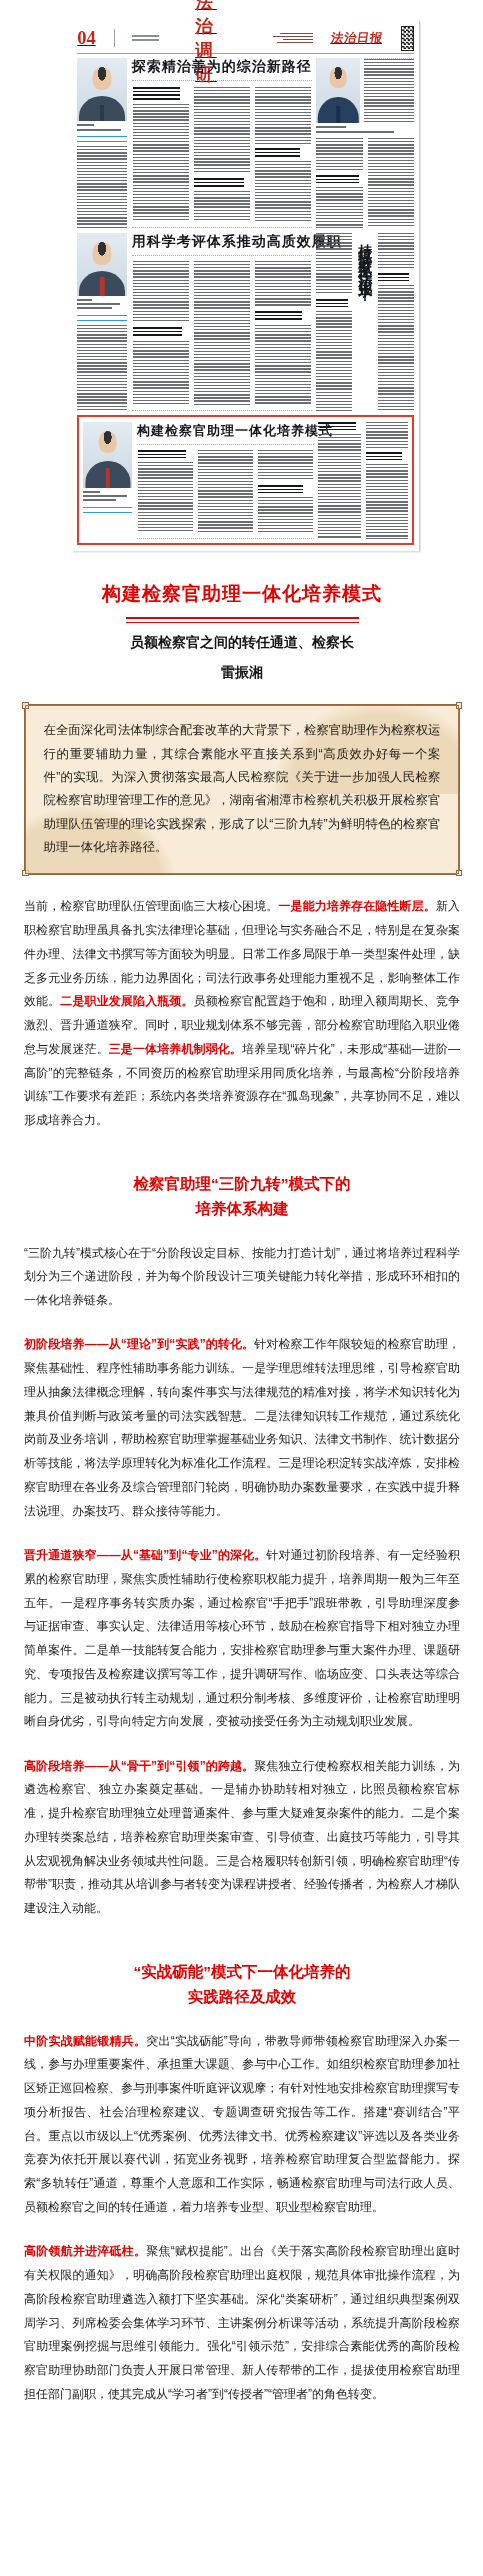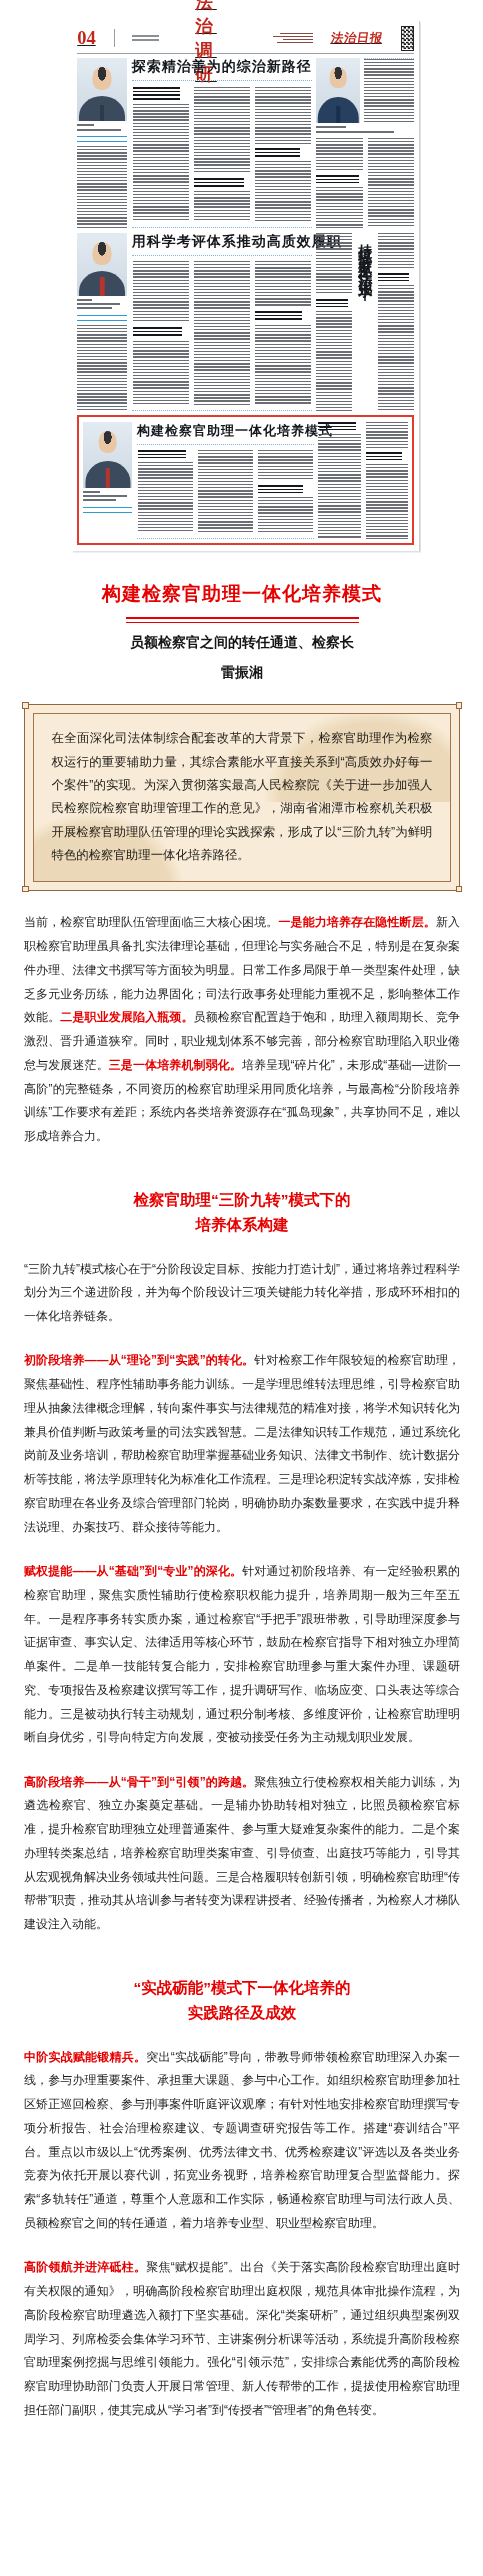--- a/index.html
+++ b/index.html
@@ -52,21 +52,21 @@
   .np-redbox{border:2.1px solid #e23a2e;margin-top:4.6px;padding:4.1px;display:flex;gap:4.6px;}
   .dotted-top{border-top:1px dotted #7fb4dd;padding-top:4.1px;}
   
   .article{padding:0 24px;}
   .main-title{margin:30px 0 0;text-align:center;font-size:19px;font-weight:900;color:#e60000;letter-spacing:1px;}
   .title-rule{width:233px;margin:10.3px auto 0;}
   .title-rule .l1{height:0;border-top:2.1px solid #e60000;}
   .title-rule .l2{height:0;border-top:1px solid #e60000;margin-top:2.6px;}
   .byline-org{margin-top:11.3px;text-align:center;font-size:14px;font-weight:800;color:#151515;}
   .byline-name{margin-top:12.4px;text-align:center;font-size:14px;font-weight:800;color:#151515;}
-  .quote-box{position:relative;margin-top:21.6px;background:#f8ecd8;border:0.5px solid #96653a;padding:8px;}
+  .quote-box{position:relative;margin-top:21.6px;background:#f8ecd8;border:0.5px solid #96653a;padding:0;}
   .quote-box .corner{position:absolute;width:4.1px;height:4.1px;background:#f8ecd8;border:0.5px solid #96653a;}
   .corner.tl{top:-2.6px;left:-2.6px;} .corner.tr{top:-2.6px;right:-2.6px;}
   .corner.bl{bottom:-2.6px;left:-2.6px;} .corner.br{bottom:-2.6px;right:-2.6px;}
   .quote-inner{position:relative;border:0.5px solid #a5744a;padding:13.4px 17.5px;font-size:12.4px;line-height:1.88;text-align:justify;color:#24201b;overflow:hidden;}
   .quote-inner .mtn{position:absolute;pointer-events:none;background:radial-gradient(ellipse at 50% 100%,#e7d2ae 0 60%,rgba(231,210,174,0) 72%);opacity:.75;}
   .quote-inner .mtn.m1{right:-31px;top:-5.2px;width:216px;height:93px;}
   .quote-inner .mtn.m2{left:-36px;bottom:-10.3px;width:185px;height:77px;}
   .quote-inner .txt{position:relative;}
   .section-heading{margin:38px 0 0;text-align:center;color:#e60000;font-size:15.5px;font-weight:900;line-height:1.62;}
   .body-para{margin:20.6px 0 0;font-size:12px;line-height:1.98;text-align:justify;color:#1d1d1d;}
@@ -267,21 +267,21 @@
   </div>
 
   <div>
       <p class="body-para"><span>当前，检察官助理队伍管理面临三大核心困境。</span><span class="seg-red">一是能力培养存在隐性断层。</span><span>新入职检察官助理虽具备扎实法律理论基础，但理论与实务融合不足，特别是在复杂案件办理、法律文书撰写等方面较为明显。日常工作多局限于单一类型案件处理，缺乏多元业务历练，能力边界固化；司法行政事务处理能力重视不足，影响整体工作效能。</span><span class="seg-red">二是职业发展陷入瓶颈。</span><span>员额检察官配置趋于饱和，助理入额周期长、竞争激烈、晋升通道狭窄。同时，职业规划体系不够完善，部分检察官助理陷入职业倦怠与发展迷茫。</span><span class="seg-red">三是一体培养机制弱化。</span><span>培养呈现“碎片化”，未形成“基础—进阶—高阶”的完整链条，不同资历的检察官助理采用同质化培养，与最高检“分阶段培养训练”工作要求有差距；系统内各类培养资源存在“孤岛现象”，共享协同不足，难以形成培养合力。</span></p>
       <h2 class="section-heading">
         <div>检察官助理“三阶九转”模式下的</div>
         <div>培养体系构建</div>
       </h2>
       <p class="body-para"><span>“三阶九转”模式核心在于“分阶段设定目标、按能力打造计划”，通过将培养过程科学划分为三个递进阶段，并为每个阶段设计三项关键能力转化举措，形成环环相扣的一体化培养链条。</span></p>
       <p class="body-para"><span class="seg-red">初阶段培养——从“理论”到“实践”的转化。</span><span>针对检察工作年限较短的检察官助理，聚焦基础性、程序性辅助事务能力训练。一是学理思维转法理思维，引导检察官助理从抽象法律概念理解，转向案件事实与法律规范的精准对接，将学术知识转化为兼具价值判断与政策考量的司法实践智慧。二是法律知识转工作规范，通过系统化岗前及业务培训，帮助检察官助理掌握基础业务知识、法律文书制作、统计数据分析等技能，将法学原理转化为标准化工作流程。三是理论积淀转实战淬炼，安排检察官助理在各业务及综合管理部门轮岗，明确协助办案数量要求，在实践中提升释法说理、办案技巧、群众接待等能力。</span></p>
-      <p class="body-para"><span class="seg-red">赋权提能——从“基础”到“专业”的深化。</span><span>针对通过初阶段培养、有一定经验积累的检察官助理，聚焦实质性辅助行使检察职权能力提升，培养周期一般为三年至五年。一是程序事务转实质办案，通过检察官“手把手”跟班带教，引导助理深度参与证据审查、事实认定、法律适用等核心环节，鼓励在检察官指导下相对独立办理简单案件。二是单一技能转复合能力，安排检察官助理参与重大案件办理、课题研究、专项报告及检察建议撰写等工作，提升调研写作、临场应变、口头表达等综合能力。三是被动执行转主动规划，通过积分制考核、多维度评价，让检察官助理明晰自身优劣，引导向特定方向发展，变被动接受任务为主动规划职业发展。</span></p>
+      <p class="body-para"><span class="seg-red">晋升通道狭窄——从“基础”到“专业”的深化。</span><span>针对通过初阶段培养、有一定经验积累的检察官助理，聚焦实质性辅助行使检察职权能力提升，培养周期一般为三年至五年。一是程序事务转实质办案，通过检察官“手把手”跟班带教，引导助理深度参与证据审查、事实认定、法律适用等核心环节，鼓励在检察官指导下相对独立办理简单案件。二是单一技能转复合能力，安排检察官助理参与重大案件办理、课题研究、专项报告及检察建议撰写等工作，提升调研写作、临场应变、口头表达等综合能力。三是被动执行转主动规划，通过积分制考核、多维度评价，让检察官助理明晰自身优劣，引导向特定方向发展，变被动接受任务为主动规划职业发展。</span></p>
       <p class="body-para"><span class="seg-red">高阶段培养——从“骨干”到“引领”的跨越。</span><span>聚焦独立行使检察权相关能力训练，为遴选检察官、独立办案奠定基础。一是辅办协助转相对独立，比照员额检察官标准，提升检察官助理独立处理普通案件、参与重大疑难复杂案件的能力。二是个案办理转类案总结，培养检察官助理类案审查、引导侦查、出庭技巧等能力，引导其从宏观视角解决业务领域共性问题。三是合格履职转创新引领，明确检察官助理“传帮带”职责，推动其从培训参与者转变为课程讲授者、经验传播者，为检察人才梯队建设注入动能。</span></p>
       <h2 class="section-heading">
         <div>“实战砺能”模式下一体化培养的</div>
         <div>实践路径及成效</div>
       </h2>
       <p class="body-para"><span class="seg-red">中阶实战赋能锻精兵。</span><span>突出“实战砺能”导向，带教导师带领检察官助理深入办案一线，参与办理重要案件、承担重大课题、参与中心工作。如组织检察官助理参加社区矫正巡回检察、参与刑事案件听庭评议观摩；有针对性地安排检察官助理撰写专项分析报告、社会治理检察建议、专题调查研究报告等工作。搭建“赛训结合”平台。重点以市级以上“优秀案例、优秀法律文书、优秀检察建议”评选以及各类业务竞赛为依托开展以赛代训，拓宽业务视野，培养检察官助理复合型监督能力。探索“多轨转任”通道，尊重个人意愿和工作实际，畅通检察官助理与司法行政人员、员额检察官之间的转任通道，着力培养专业型、职业型检察官助理。</span></p>
       <p class="body-para"><span class="seg-red">高阶领航并进淬砥柱。</span><span>聚焦“赋权提能”。出台《关于落实高阶段检察官助理出庭时有关权限的通知》，明确高阶段检察官助理出庭权限，规范具体审批操作流程，为高阶段检察官助理遴选入额打下坚实基础。深化“类案研析”，通过组织典型案例双周学习、列席检委会集体学习环节、主讲案例分析课等活动，系统提升高阶段检察官助理案例挖掘与思维引领能力。强化“引领示范”，安排综合素能优秀的高阶段检察官助理协助部门负责人开展日常管理、新人传帮带的工作，提拔使用检察官助理担任部门副职，使其完成从“学习者”到“传授者”“管理者”的角色转变。</span></p>
     </div>
 
 </main>

